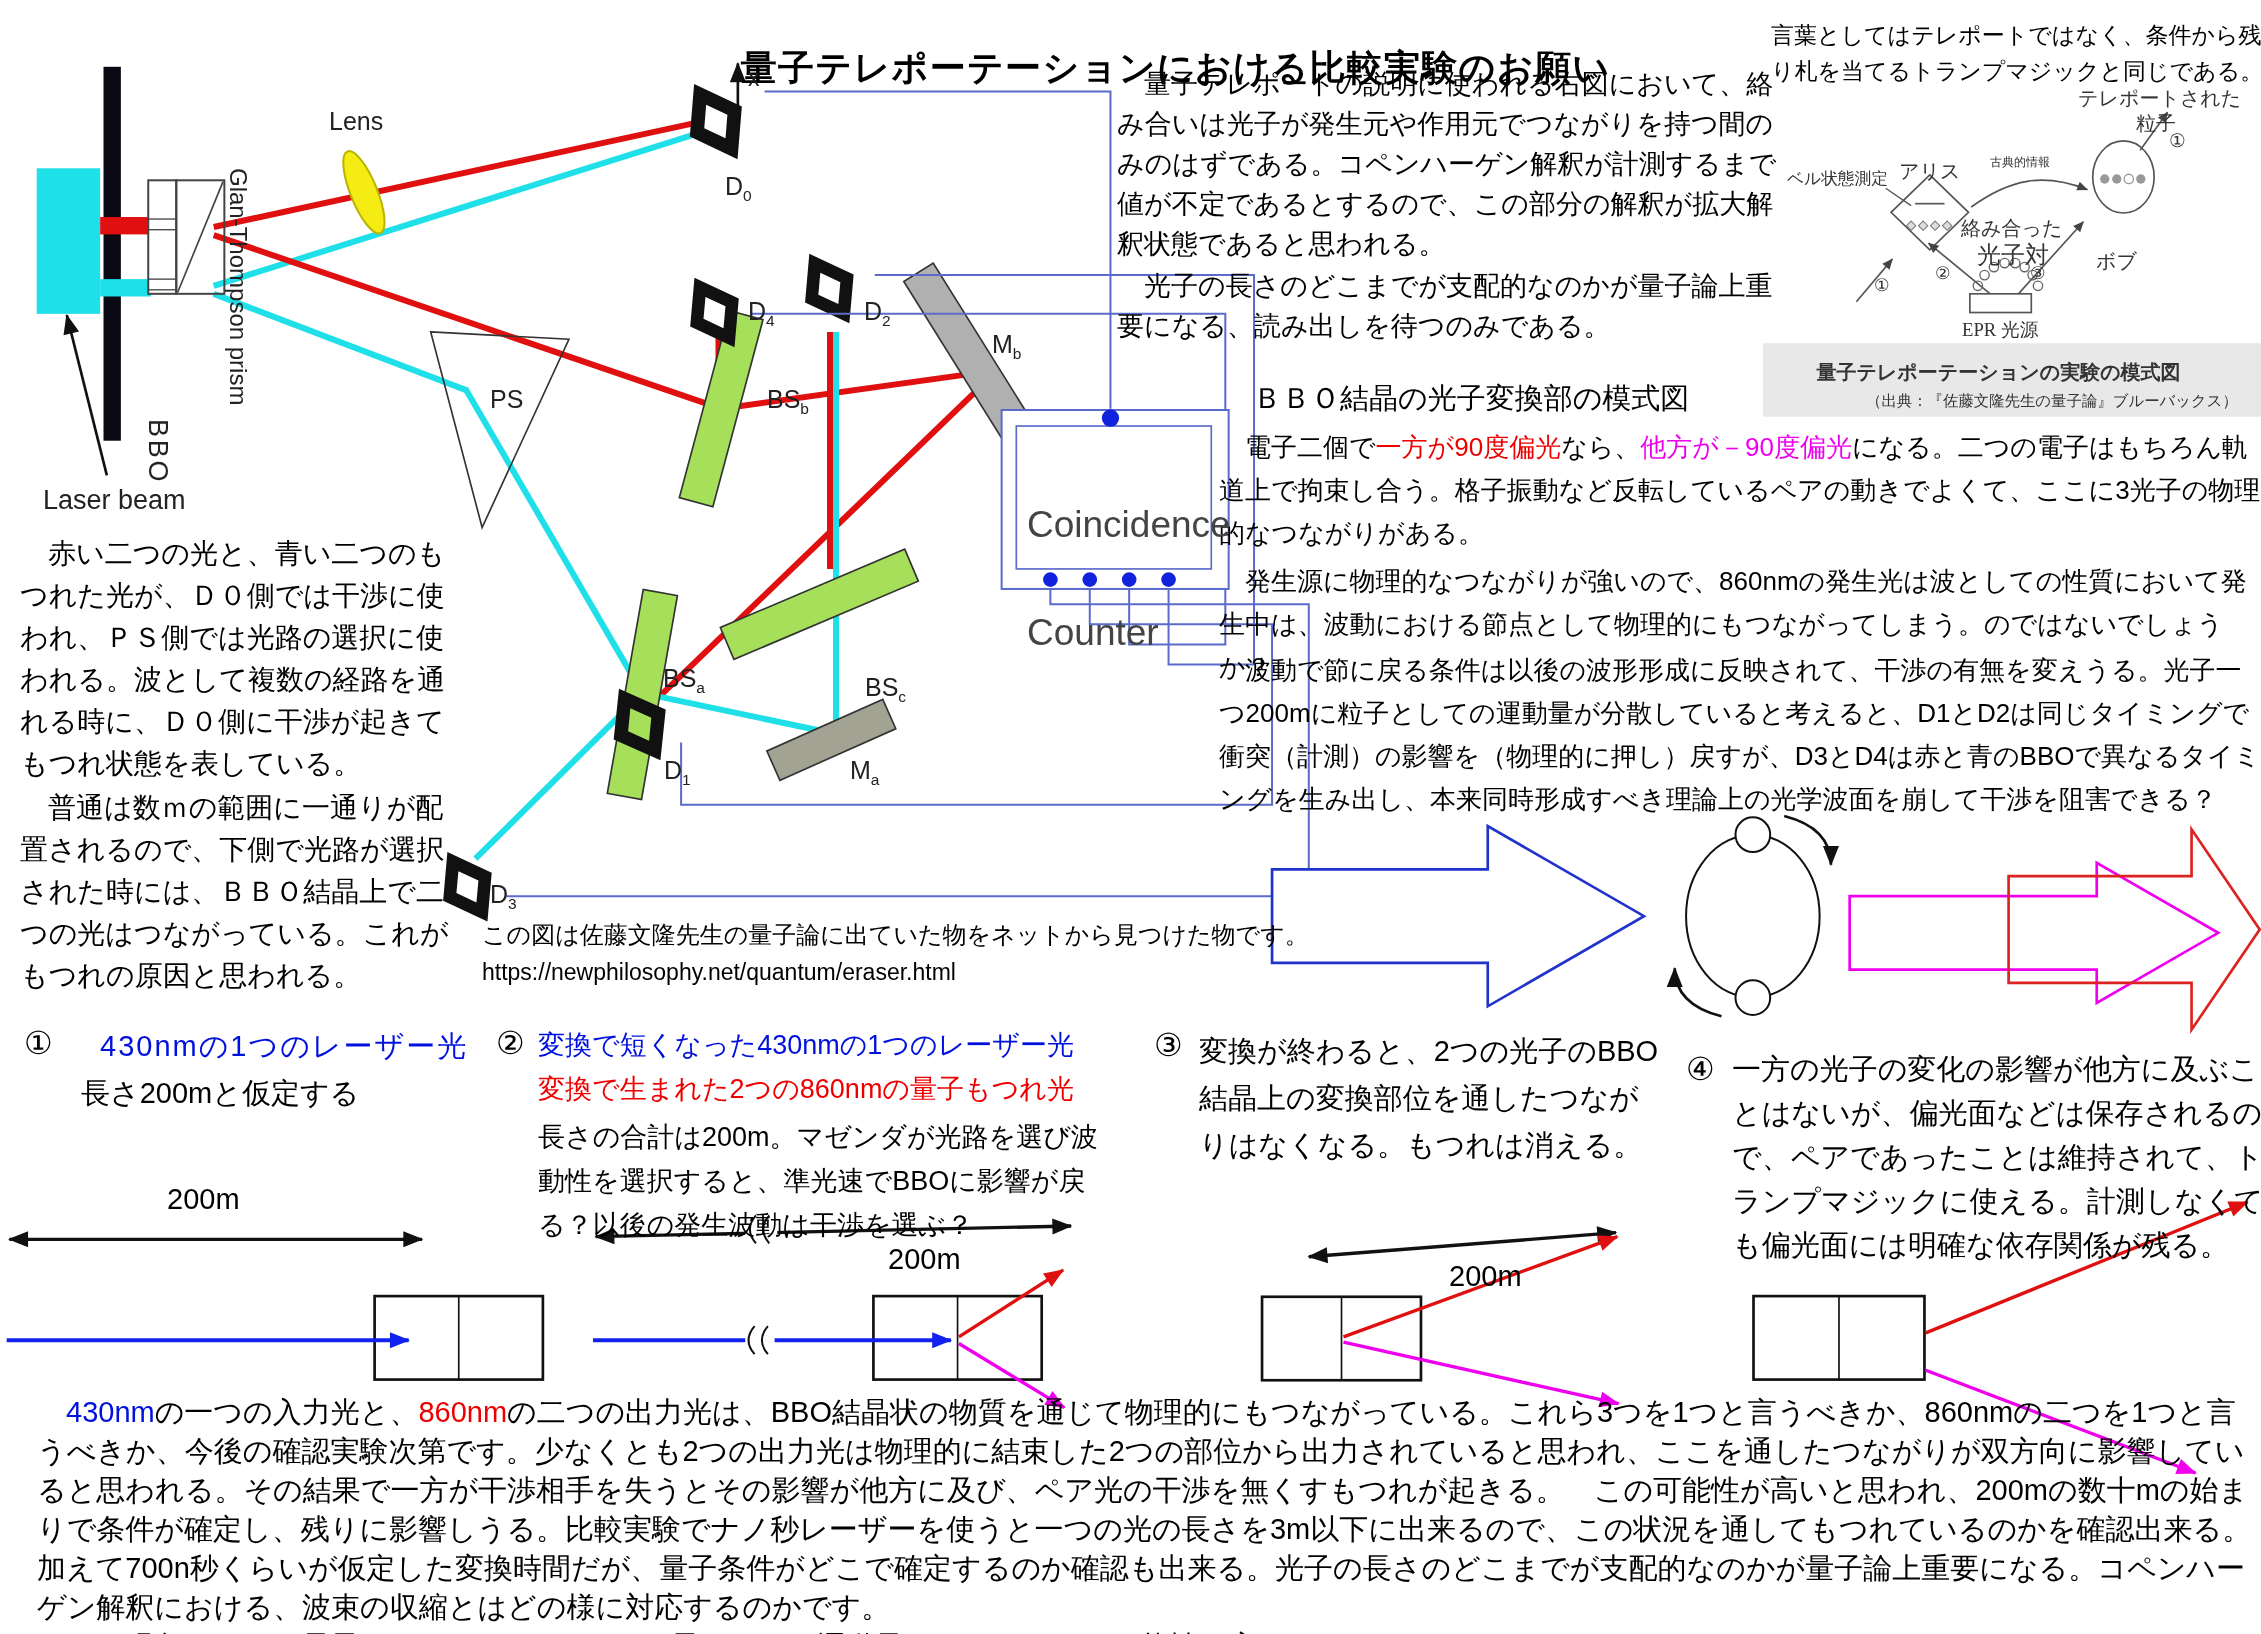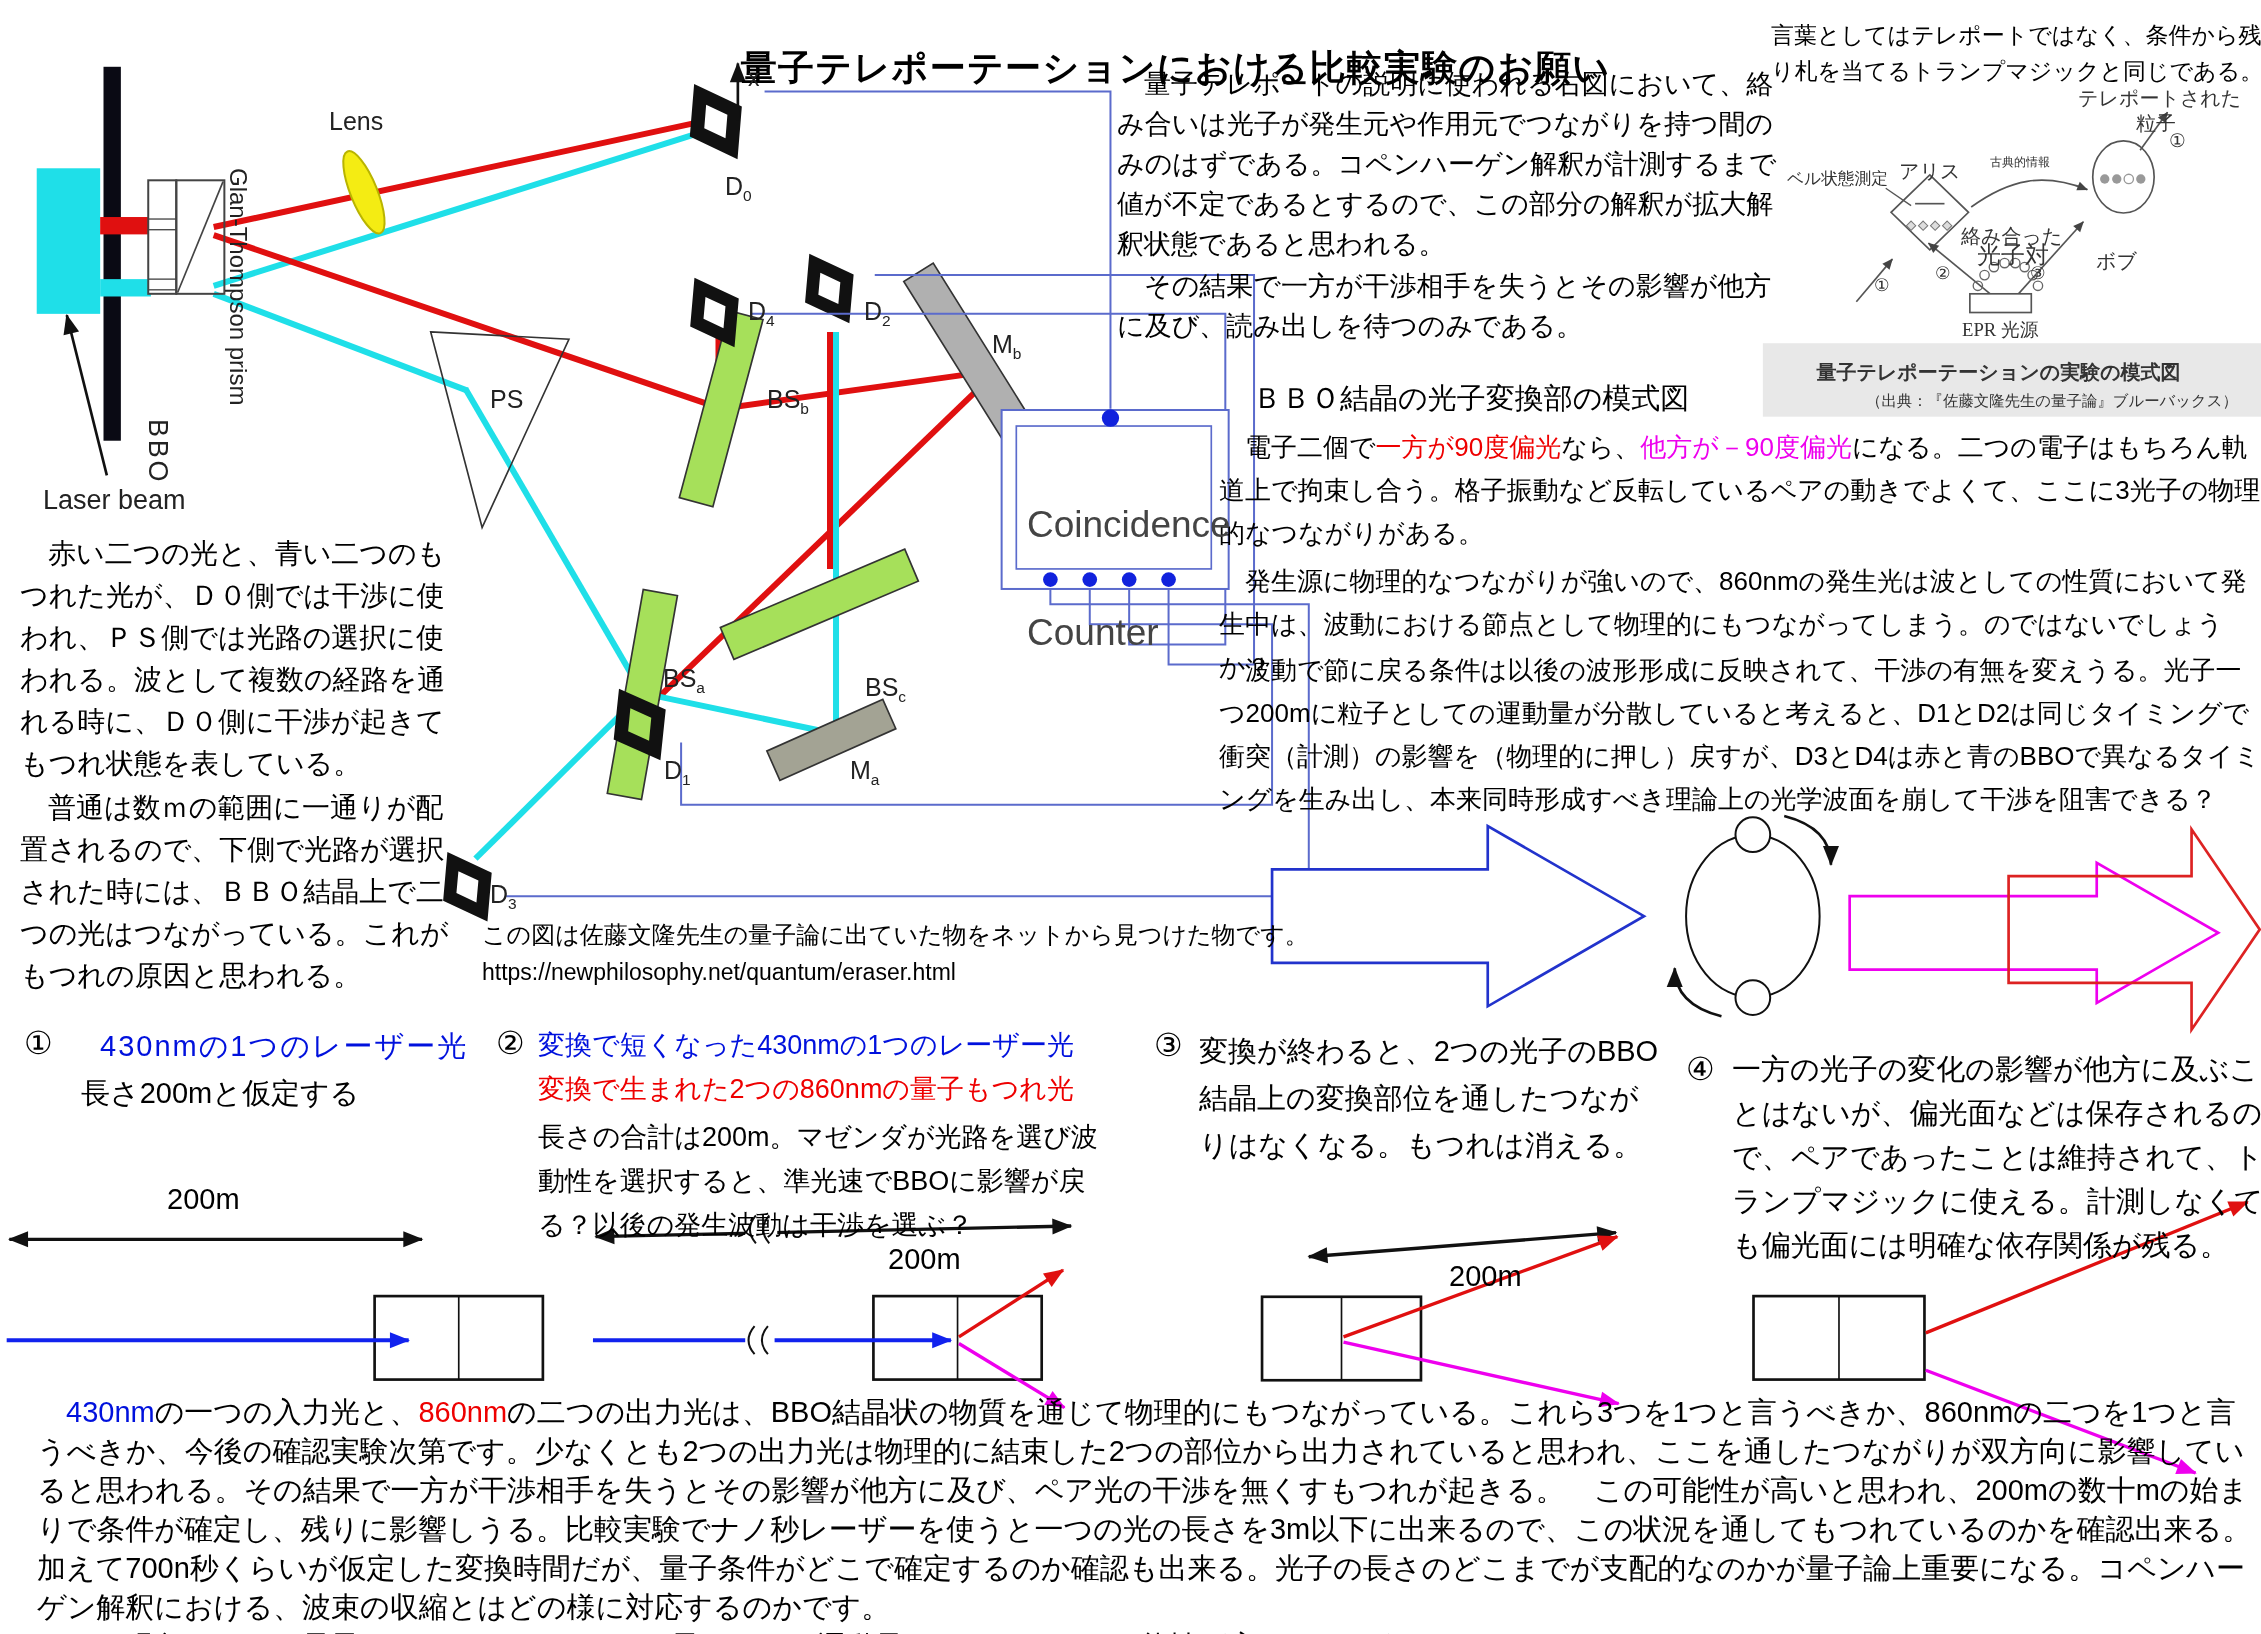--- a/index.html
+++ b/index.html
@@ -201,31 +201,31 @@
 
 <div class="t" style="left:1771px;top:17.4px;width:496px;font-size:23px;line-height:36px;">言葉としてはテレポートではなく、条件から残り札を当てるトランプマジックと同じである。</div>
 
 <div class="t serif" style="left:2078px;top:85px;font-size:20px;">テレポートされた</div>
 <div class="t serif" style="left:2136px;top:110px;font-size:20px;">粒子</div>
 <div class="t serif" style="left:2169px;top:130px;font-size:18.7px;">①</div>
 <div class="t serif" style="left:1899px;top:158px;font-size:20px;">アリス</div>
 <div class="t serif" style="left:1787px;top:167px;font-size:16.7px;">ベル状態測定</div>
 <div class="t serif" style="left:1990px;top:154px;font-size:12px;">古典的情報</div>
 <div class="t serif" style="left:2096px;top:248px;font-size:20px;">ボブ</div>
-<div class="t serif" style="left:1961px;top:223px;font-size:20px;">絡み合った</div>
+<div class="t serif" style="left:1961px;top:215px;font-size:20px;">絡み合った</div>
 <div class="t serif" style="left:1977px;top:239px;font-size:24px;">光子対</div>
 <div class="t serif" style="left:1935px;top:263px;font-size:17.4px;">②</div>
 <div class="t serif" style="left:2030px;top:263px;font-size:17.4px;">③</div>
 <div class="t serif" style="left:1874px;top:275px;font-size:17.4px;">①</div>
 <div class="t serif" style="left:1962px;top:317px;font-size:18.7px;">EPR 光源</div>
 <div class="t serif" style="left:1763px;top:359px;width:471px;text-align:center;font-size:20px;font-weight:bold;">量子テレポーテーションの実験の模式図</div>
 <div class="t serif" style="left:1843px;top:391px;width:418px;text-align:center;font-size:15.4px;">（出典：『佐藤文隆先生の量子論』ブルーバックス）</div>
 
 <div class="t" style="left:1117px;top:64px;width:668px;font-size:27px;line-height:40px;">　量子テレポートの説明に使われる右図において、絡み合いは光子が発生元や作用元でつながりを持つ間のみのはずである。コペンハーゲン解釈が計測するまで値が不定であるとするので、この部分の解釈が拡大解釈状態であると思われる。</div>
-<div class="t" style="left:1117px;top:266px;width:668px;font-size:27px;line-height:40px;">　その結果で一方が干渉相手を失うとその影響が他方に及び、読み出しを待つのみである。</div>
+<div class="t" style="left:1117px;top:266px;width:668px;font-size:27px;line-height:40px;">　光子の長さのどこまでが支配的なのかが量子論上重要になる、読み出しを待つのみである。</div>
 
 <div class="t" style="left:1230px;top:379px;font-size:29px;margin-left:23px;">ＢＢＯ結晶の光子変換部の模式図</div>
 <div class="t" style="left:1219px;top:426px;width:1042px;font-size:26px;line-height:43px;"><span style="color: rgb(0, 0, 0);">　電子二個で</span><span style="color: rgb(238, 0, 0);">一方が90度偏光</span><span style="color: rgb(0, 0, 0);">なら、</span><span style="color: rgb(238, 0, 238);">他方が－90度偏光</span><span style="color: rgb(0, 0, 0);">になる。二つの電子はもちろん軌道上で拘束し合う。格子振動など反転しているペアの動きでよくて、ここに3光子の物理的なつながりがある。</span></div>
 <div class="t" style="left:1219px;top:560px;width:1042px;font-size:26px;line-height:43px;">　発生源に物理的なつながりが強いので、860nmの発生光は波としての性質において発生中は、波動における節点として物理的にもつながってしまう。のではないでしょうか？</div>
 <div class="t" style="left:1219px;top:649px;width:1042px;font-size:26px;line-height:43px;">　波動で節に戻る条件は以後の波形形成に反映されて、干渉の有無を変えうる。光子一つ200mに粒子としての運動量が分散していると考えると、D1とD2は同じタイミングで衝突（計測）の影響を（物理的に押し）戻すが、D3とD4は赤と青のBBOで異なるタイミングを生み出し、本来同時形成すべき理論上の光学波面を崩して干渉を阻害できる？</div>
 
 <div class="t" style="left:20px;top:533px;width:433px;font-size:28px;line-height:42px;">　赤い二つの光と、青い二つのもつれた光が、Ｄ０側では干渉に使われ、ＰＳ側では光路の選択に使われる。波として複数の経路を通れる時に、Ｄ０側に干渉が起きてもつれ状態を表している。</div>
 <div class="t" style="left:20px;top:787px;width:433px;font-size:28px;line-height:42px;">　普通は数ｍの範囲に一通りが配置されるので、下側で光路が選択された時には、ＢＢＯ結晶上で二つの光はつながっている。これがもつれの原因と思われる。</div>
 
 <div class="dlabel" style="left:329px;top:107px;">Lens</div>

